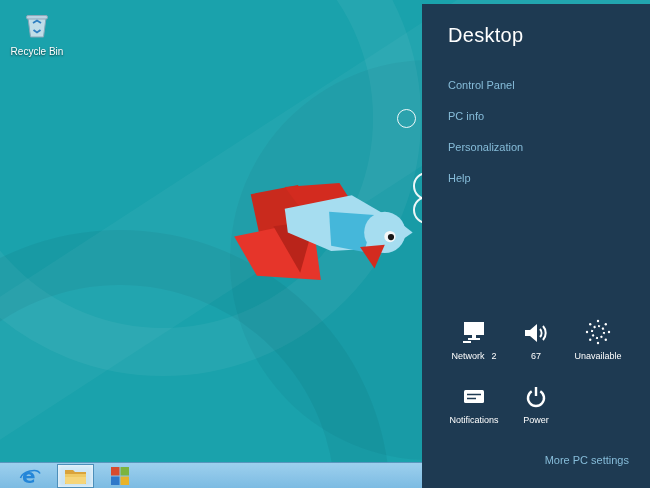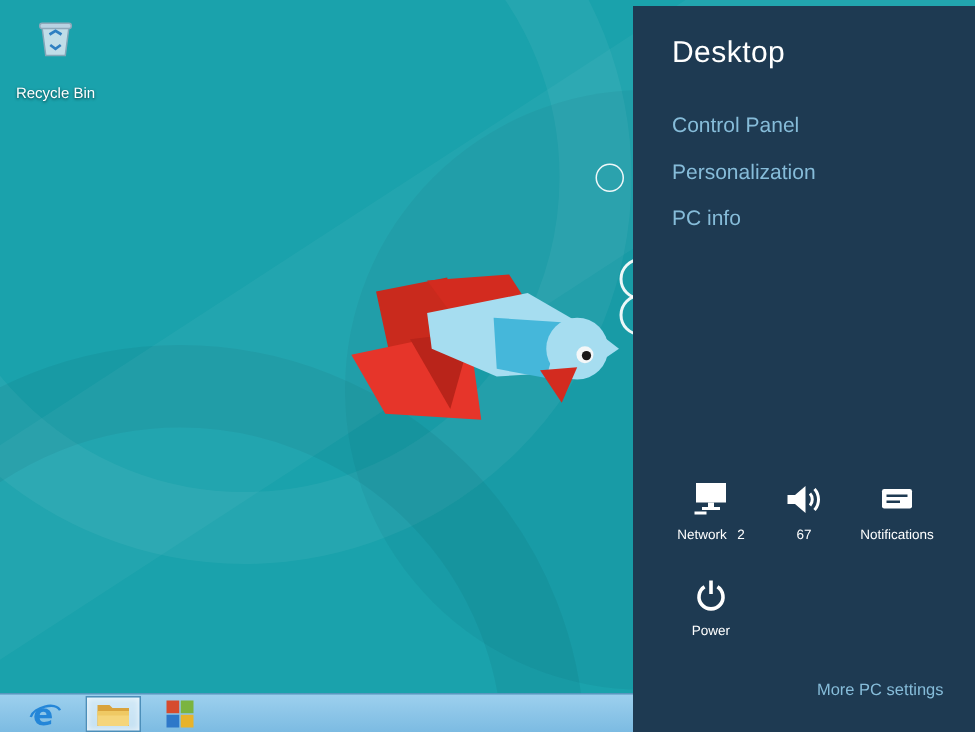--- a/index.html
+++ b/index.html
@@ -21,39 +21,39 @@
           background:rgba(255,255,255,0.04);transform:rotate(-33deg);}
   .bubble{position:absolute;border-radius:50%;border:2px solid rgba(255,255,255,0.92);
           background:transparent;}
   .bubble-small{left:397px;top:109px;width:17px;height:17px;border-width:1.5px;}
   .bubble-eight-top{left:413px;top:172px;width:24px;height:24px;}
   .bubble-eight-bottom{left:413px;top:196px;width:24px;height:24px;}
   
   .fish{position:absolute;left:228px;top:172px;width:196px;height:125px;}
   
   .recycle-bin{position:absolute;left:8px;top:10px;width:58px;text-align:center;cursor:default;}
-  .recycle-bin .rb-label{display:block;margin-top:12px;color:#fff;font-size:10px;
+  .recycle-bin .rb-label{display:block;margin-top:2px;color:#fff;font-size:10px;
       text-shadow:0 1px 2px rgba(0,0,0,0.65);}
   
   .taskbar{position:absolute;left:0;bottom:0;width:100%;height:26px;z-index:5;
       background:linear-gradient(var(--taskbar-bg,#9dd0ee),#7cbbe2);
       border-top:1px solid rgba(60,120,160,0.55);
       display:flex;align-items:center;padding-left:12px;box-sizing:border-box;gap:9px;}
   .tb-btn{height:24px;display:flex;align-items:center;justify-content:center;
       padding:0 6px;border:1px solid transparent;box-sizing:border-box;}
   .tb-btn.active{background:rgba(255,255,255,0.55);border:1px solid #4c8fba;
       box-shadow:inset 0 0 4px rgba(255,255,255,0.8);}
   
   .panel{position:absolute;right:0;top:4px;width:228px;height:100%;z-index:10;
       background:var(--panel-bg,#1e3a52);color:#fff;box-sizing:border-box;margin-left:32px;}
   .panel-title{position:absolute;left:26px;top:20px;font-size:20px;font-weight:300;
       letter-spacing:0.3px;color:#ffffff;}
   .panel-links{position:absolute;left:26px;top:64px;list-style:none;margin:0;padding:0;}
   .panel-links li{height:31px;line-height:31px;}
-  .panel-links a{color:var(--panel-link,#86bcd9);font-size:14px;text-decoration:none;cursor:pointer;text-align:right;}
+  .panel-links a{color:var(--panel-link,#86bcd9);font-size:11px;text-decoration:none;cursor:pointer;text-align:right;}
   .tiles{position:absolute;left:22px;top:314px;width:184px;
       display:grid;grid-template-columns:repeat(3,1fr);row-gap:18px;column-gap:2px;}
   .tile{display:flex;flex-direction:column;align-items:center;cursor:pointer;min-height:46px;}
   .tile .t-icon{height:27px;display:flex;align-items:flex-end;justify-content:center;}
   .tile .t-label{margin-top:6px;font-size:9px;color:#fff;white-space:nowrap;display:flex;gap:7px;}
   .tile .eng{font-size:14px;font-weight:bold;color:#fff;letter-spacing:0.5px;}
   .more-link{position:absolute;right:21px;bottom:26px;font-size:11px;
       color:var(--panel-link,#86bcd9);text-decoration:none;cursor:pointer;text-align:right;}
 </style>
 </head>
@@ -116,22 +116,23 @@
         <rect x="10.5" y="10.5" width="8.5" height="8.5" fill="#e8b32a"></rect>
       </svg>
     </div>
   </div>
 
   <div class="panel">
     <div class="panel-title">Desktop</div>
 
     <ul class="panel-links">
       <li><a>Control Panel</a></li>
+      <li><a>PC info</a></li>
       <li><a>Personalization</a></li>
-      <li><a>PC info</a></li>
+      <li><a>Help</a></li>
     </ul>
 
     <div class="tiles">
 
       <div class="tile">
         <span class="t-icon">
           <svg width="26" height="26" viewBox="0 0 26 26">
             <rect x="3" y="3" width="20" height="13" fill="#fff"></rect>
             <rect x="11" y="16" width="4" height="3" fill="#fff"></rect>
             <rect x="7" y="19" width="12" height="2" fill="#fff"></rect>
@@ -148,20 +149,36 @@
         <span class="t-icon">
           <svg width="26" height="24" viewBox="0 0 26 24">
             <polygon points="2,9 7,9 14,3 14,21 7,15 2,15" fill="#fff"></polygon>
             <path d="M17 8 a6 6 0 0 1 0 8" stroke="#fff" stroke-width="2" fill="none"></path>
             <path d="M20 5 a10.5 10.5 0 0 1 0 14" stroke="#fff" stroke-width="2" fill="none"></path>
           </svg>
         </span>
         <span class="t-label">67</span>
       </div>
 
+      <div class="tile">
+        <span class="t-icon">
+          <svg width="26" height="26" viewBox="0 0 26 26">
+            <circle cx="13" cy="13" r="6" stroke="#fff" stroke-width="2" stroke-dasharray="2 2.6" fill="none"></circle>
+            <circle cx="24" cy="13" r="1.2" fill="#fff"></circle>
+              <circle cx="20.8" cy="5.2" r="1.2" fill="#fff"></circle>
+            <circle cx="13" cy="2" r="1.2" fill="#fff"></circle>
+              <circle cx="5.2" cy="5.2" r="1.2" fill="#fff"></circle>
+            <circle cx="2" cy="13" r="1.2" fill="#fff"></circle>
+              <circle cx="5.2" cy="20.8" r="1.2" fill="#fff"></circle>
+            <circle cx="13" cy="24" r="1.2" fill="#fff"></circle>
+              <circle cx="20.8" cy="20.8" r="1.2" fill="#fff"></circle>
+          </svg>
+        </span>
+        <span class="t-label">Unavailable</span>
+      </div>
 
       <div class="tile">
         <span class="t-icon">
           <svg width="26" height="24" viewBox="0 0 26 24">
             <rect x="3" y="5" width="20" height="13" rx="1.5" fill="#fff"></rect>
             <path d="M6 9.5 h14 M6 13.5 h9" stroke="#1e3a52" stroke-width="1.6"></path>
           </svg>
         </span>
         <span class="t-label">Notifications</span>
       </div>

